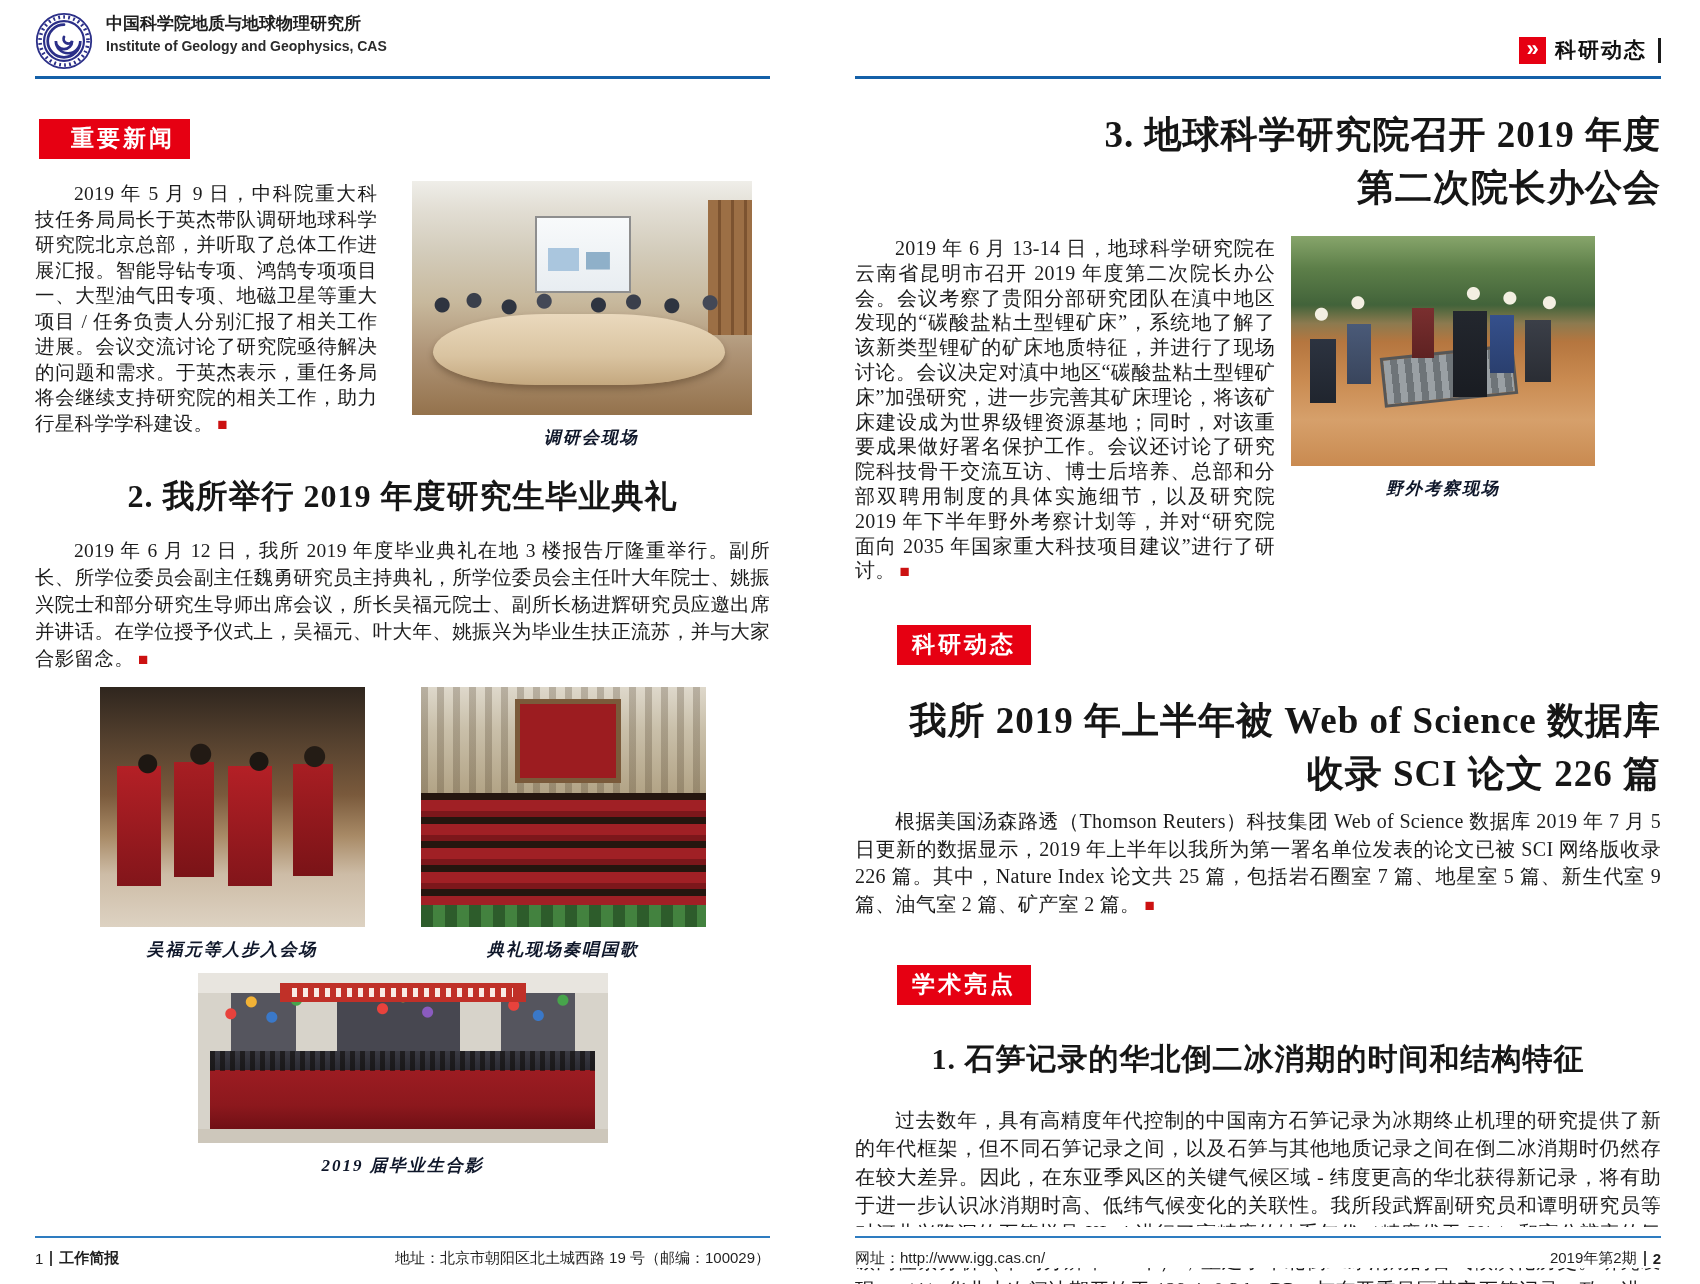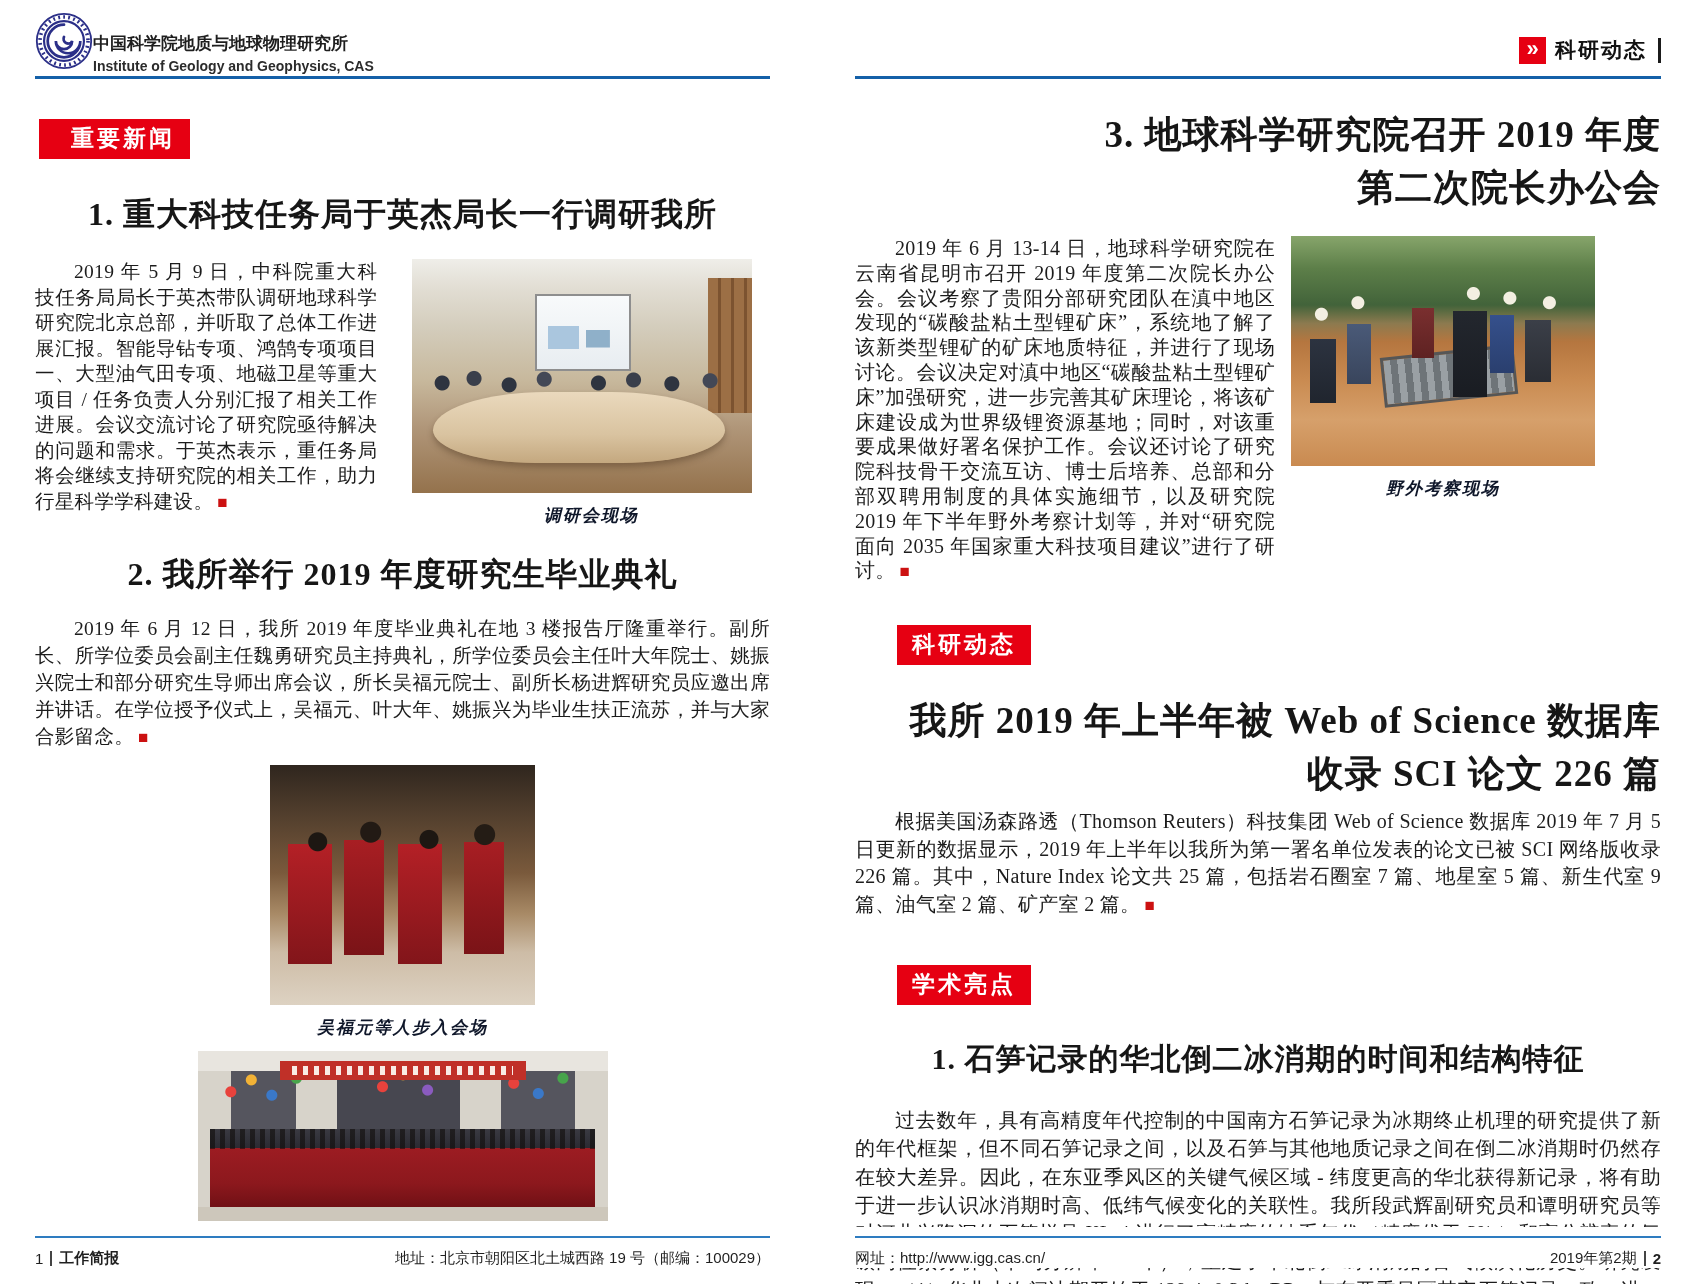--- a/index.html
+++ b/index.html
@@ -6,21 +6,21 @@
   body{
     width:1700px;height:1284px;background:#ffffff;position:relative;
     font-family:"Liberation Serif","DejaVu Serif",serif;color:#1c1c1c;
     -webkit-font-smoothing:antialiased;overflow:hidden;
   }
   .page{position:absolute;top:12px;height:1262px;}
   .page-left{left:35px;width:735px;}
   .page-right{left:855px;width:806px;}
 
   
-  .hdr{display:flex;align-items:flex-end;height:62px;}
+  .hdr{display:flex;align-items:flex-start;gap:13px;height:62px;}
   .org-cn{font-family:"Liberation Sans","DejaVu Sans",sans-serif;font-weight:bold;font-size:17px;color:#1e1e1e;}
   .org-en{font-family:"Liberation Sans","DejaVu Sans",sans-serif;font-weight:bold;font-size:14px;color:#2b2b2b;margin-top:3px;}
   .rule{height:3px;background:#1460a8;margin-top:2px;}
   .hdr-r{display:flex;justify-content:flex-end;align-items:center;height:62px;gap:9px;padding-top:14px;box-sizing:border-box;}
   .chev-box{width:27px;height:27px;background:#e60012;color:#fff;display:flex;align-items:center;justify-content:center;
     font-family:"Liberation Sans",sans-serif;font-weight:bold;font-size:22px;line-height:1;padding-bottom:2px;box-sizing:border-box;}
   .tab-label{font-family:"Liberation Sans","DejaVu Sans",sans-serif;font-weight:bold;font-size:21px;letter-spacing:2px;color:#111;}
   .tab-bar{width:3px;height:25px;background:#1b1b1b;margin-left:2px;}
 
   
@@ -178,21 +178,20 @@
     </span>
     <div>
       <div class="org-cn">中国科学院地质与地球物理研究所</div>
       <div class="org-en">Institute of Geology and Geophysics, CAS</div>
     </div>
   </div>
   <div class="rule"></div>
 
   <div class="badge mt-badge-l">重要新闻</div>
 
-  <h1 class="head-1">1. 重大科技任务局于英杰局长一行调研我所</h1>
 
   <div class="row">
     <p class="bodytext col-text-l">
         <span class="ind"><span>2019 年 5 月 9 日，中科院重大科技任务局局长于英杰带队调研地球科学研究院北京总部，并听取了总体工作进展汇报。智能导钻专项、鸿鹄专项项目一、大型油气田专项、地磁卫星等重大项目 / 任务负责人分别汇报了相关工作进展。会议交流讨论了研究院亟待解决的问题和需求。于英杰表示，重任务局将会继续支持研究院的相关工作，助力行星科学学科建设。</span><span class="endmark">■</span></span>
       </p>
     <figure class="fig-a1">
       <div class="ph ph-meeting">
         <div class="pm-screen"></div>
         <div class="pm-doors"></div>
         <div class="pm-people"></div>
@@ -208,20 +207,28 @@
       <span class="ind"><span>2019 年 6 月 12 日，我所 2019 年度毕业典礼在地 3 楼报告厅隆重举行。副所长、所学位委员会副主任魏勇研究员主持典礼，所学位委员会主任叶大年院士、姚振兴院士和部分研究生导师出席会议，所长吴福元院士、副所长杨进辉研究员应邀出席并讲话。在学位授予仪式上，吴福元、叶大年、姚振兴为毕业生扶正流苏，并与大家合影留念。</span><span class="endmark">■</span></span>
     </p>
 
   <div class="phrow">
     <figure>
       <div class="ph ph-grads">
         <div class="pg-figs"></div>
       </div>
       <figcaption>吴福元等人步入会场</figcaption>
     </figure>
+    <figure>
+      <div class="ph ph-hall">
+        <div class="phh-stage"></div>
+        <div class="phh-crowd"></div>
+        <div class="phh-plants"></div>
+      </div>
+      <figcaption>典礼现场奏唱国歌</figcaption>
+    </figure>
   </div>
 
   <figure class="fig-group">
     <div class="ph ph-group">
       <div class="pgr-balloons"></div>
       <div class="pgr-banner"></div>
       <div class="pgr-crowd"></div>
       <div class="pgr-floor"></div>
     </div>
     <figcaption>2019 届毕业生合影</figcaption>

